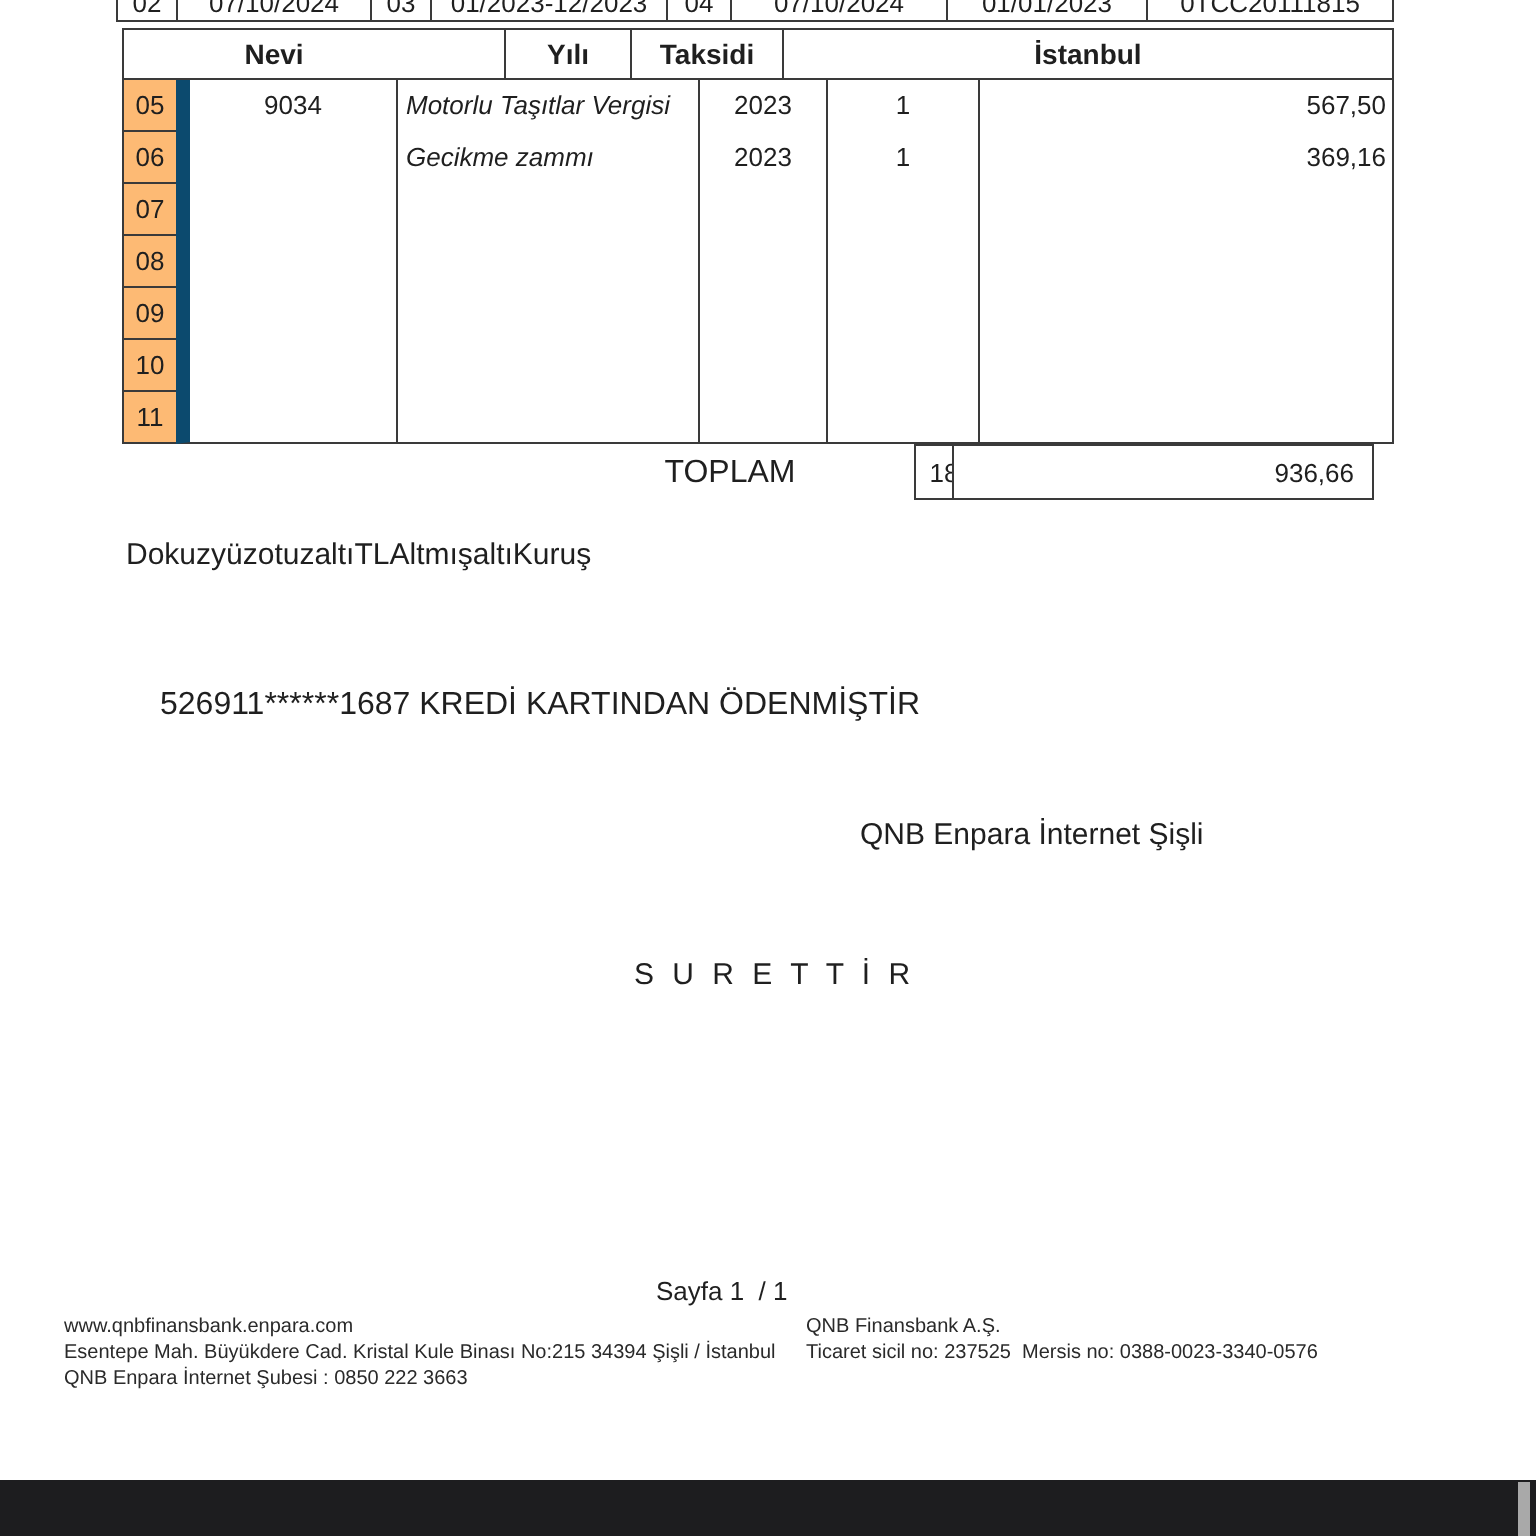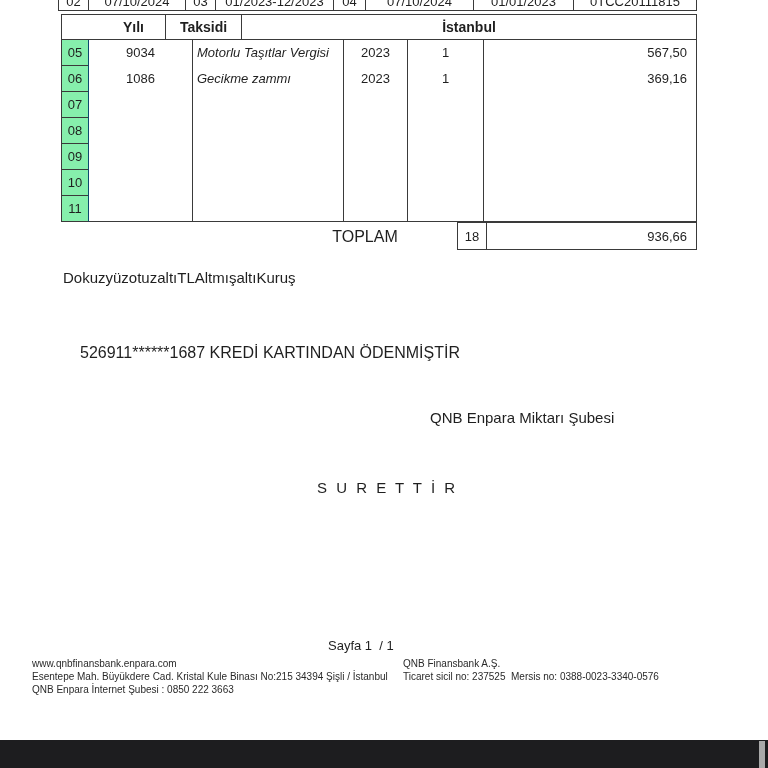--- a/index.html
+++ b/index.html
@@ -24,36 +24,36 @@
   }
   .hdr > div {
     box-sizing:border-box; display:flex; align-items:center; justify-content:center;
     white-space:nowrap;
   }
   .hdr > div + div { border-left:1px solid #3a3a3a; }
   
   .bodygrid {
     position:absolute; left:88px; top:40px; width:609px; height:182px;
     box-sizing:border-box;
-    border-left:1px solid #0c4a6e; border-right:1px solid #3a3a3a; border-bottom:1px solid #3a3a3a;
+    border-left:7px solid #0c4a6e; border-right:1px solid #3a3a3a; border-bottom:1px solid #3a3a3a;
   }
   .vline { position:absolute; top:0; bottom:0; width:1px; background:#3a3a3a; }
   .brow { position:absolute; left:0; right:0; height:26px; }
   .brow span { position:absolute; top:0; height:26px; line-height:26px; font-size:13px; white-space:nowrap; display:block; }
   .c-code { left:0; width:103px; text-align:center; }
   .c-nevi { left:108px;font-style:italic; }
   .c-yili { left:255px; width:63px; text-align:center; }
   .c-taksidi { left:319px; width:75px; text-align:center; }
   .c-miktari { left:395px; width:203px; text-align:right; }
   
   .numbox {
     position:absolute; left:61px; width:28px; height:27px;
     box-sizing:border-box; border:1px solid #3a3a3a;
     display:flex; align-items:center; justify-content:center;
-    font-size:13px; background:#86efac;
+    font-size:13px; background:#fdba74;
   }
   .textline { position:absolute; white-space:pre; }
   .footer-block { position:absolute; font-size:10px; line-height:13px; color:#2a2a2a; }
   .footer-block div { white-space:pre; }
   .bottombar { position:absolute; left:0; top:740px; width:768px; height:28px; background:#1d1d1f; }
   .scrollthumb { position:absolute; left:759px; top:741px; width:6px; height:27px; background:#a9a9a9; }
 </style>
 </head>
 <body>
 
@@ -62,20 +62,21 @@
   <div class="cell toprow-cell" style="left:88px;  width:98px;">07/10/2024</div>
   <div class="cell toprow-cell" style="left:185px; width:31px;">03</div>
   <div class="cell toprow-cell" style="left:215px; width:119px;">01/2023-12/2023</div>
   <div class="cell toprow-cell" style="left:333px; width:33px;">04</div>
   <div class="cell toprow-cell" style="left:365px; width:109px;">07/10/2024</div>
   <div class="cell toprow-cell" style="left:473px; width:101px;">01/01/2023</div>
   <div class="cell toprow-cell" style="left:573px; width:124px;">0TCC20111815</div>
 </div>
 
 <div class="hdr">
+  <div style="width:150px;">Nevi</div>
   <div style="width:63px;margin-left:40px;">Yılı</div>
   <div style="width:76px;">Taksidi</div>
   <div style="flex:1;">İstanbul</div>
 </div>
 
 <div>
   <div class="numbox" style="top:39px;">05</div>
   <div class="numbox" style="top:65px;">06</div>
   <div class="numbox" style="top:91px;">07</div>
   <div class="numbox" style="top:117px;">08</div>
@@ -91,35 +92,34 @@
   <div class="vline" style="left:394px;"></div>
 
   <div class="brow" style="top:0;">
     <span class="c-code">9034</span>
     <span class="c-nevi">Motorlu Taşıtlar Vergisi</span>
     <span class="c-yili">2023</span>
     <span class="c-taksidi">1</span>
     <span class="c-miktari">567,50</span>
   </div>
   <div class="brow" style="top:26px;">
-    <span class="c-code">1086</span>
     <span class="c-nevi">Gecikme zammı</span>
     <span class="c-yili">2023</span>
     <span class="c-taksidi">1</span>
     <span class="c-miktari">369,16</span>
   </div>
 </div>
 
 <div class="textline" style="left:300px; top:228px; width:130px; text-align:center; font-size:16px;">TOPLAM</div>
 <div class="cell" style="left:457px; top:222px; width:30px; height:28px;">18</div>
-<div class="cell" style="left:486px; top:222px; width:211px; height:28px; justify-content:flex-end; padding-right:9px;">936,66</div>
+<div class="cell" style="left:476px; top:222px; width:211px; height:28px; justify-content:flex-end; padding-right:9px;">936,66</div>
 
 <div class="textline" style="left:63px; top:269px; font-size:15px;">DokuzyüzotuzaltıTLAltmışaltıKuruş</div>
 <div class="textline" style="left:80px; top:344px; font-size:16px;">526911******1687 KREDİ KARTINDAN ÖDENMİŞTİR</div>
-<div class="textline" style="left:430px; top:409px; font-size:15px;">QNB Enpara Miktarı Şubesi</div>
+<div class="textline" style="left:430px; top:409px; font-size:15px;">QNB Enpara İnternet Şişli</div>
 <div class="textline" style="left:317px; top:479px; font-size:15px; letter-spacing:2.5px;">S U R E T T İ R</div>
 
 <div class="textline" style="left:328px; top:638px; font-size:13px;">Sayfa 1  / 1</div>
 
 <div class="footer-block" style="left:32px; top:657px;">
   <div>www.qnbfinansbank.enpara.com</div>
   <div>Esentepe Mah. Büyükdere Cad. Kristal Kule Binası No:215 34394 Şişli / İstanbul</div>
   <div>QNB Enpara İnternet Şubesi : 0850 222 3663</div>
 </div>
 <div class="footer-block" style="left:403px; top:657px;">

